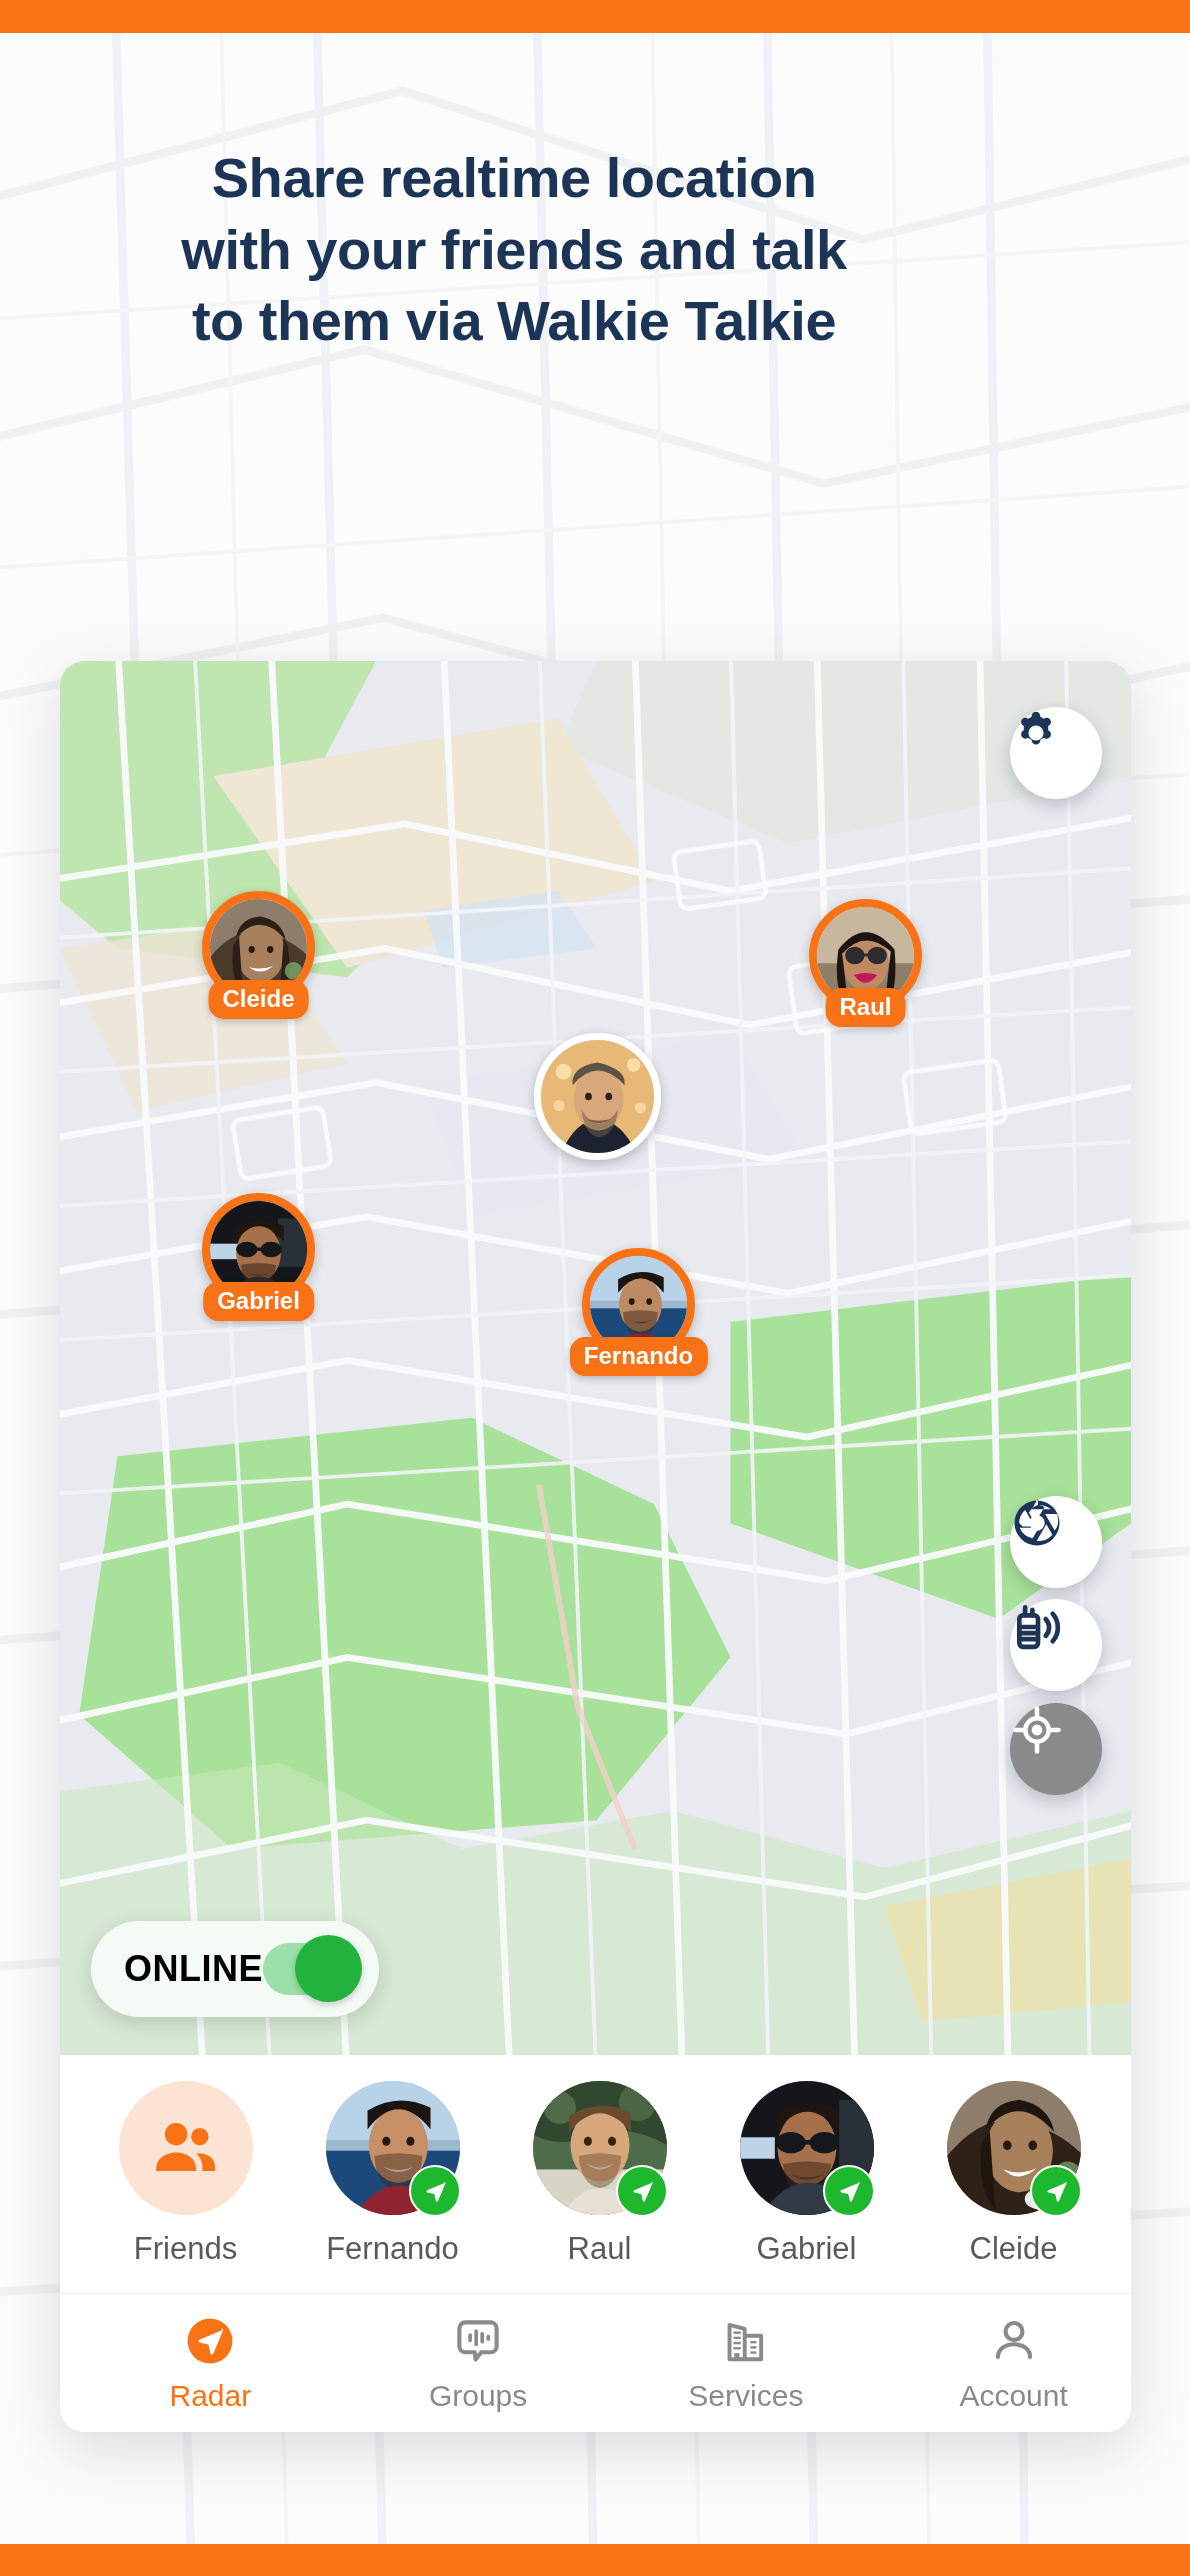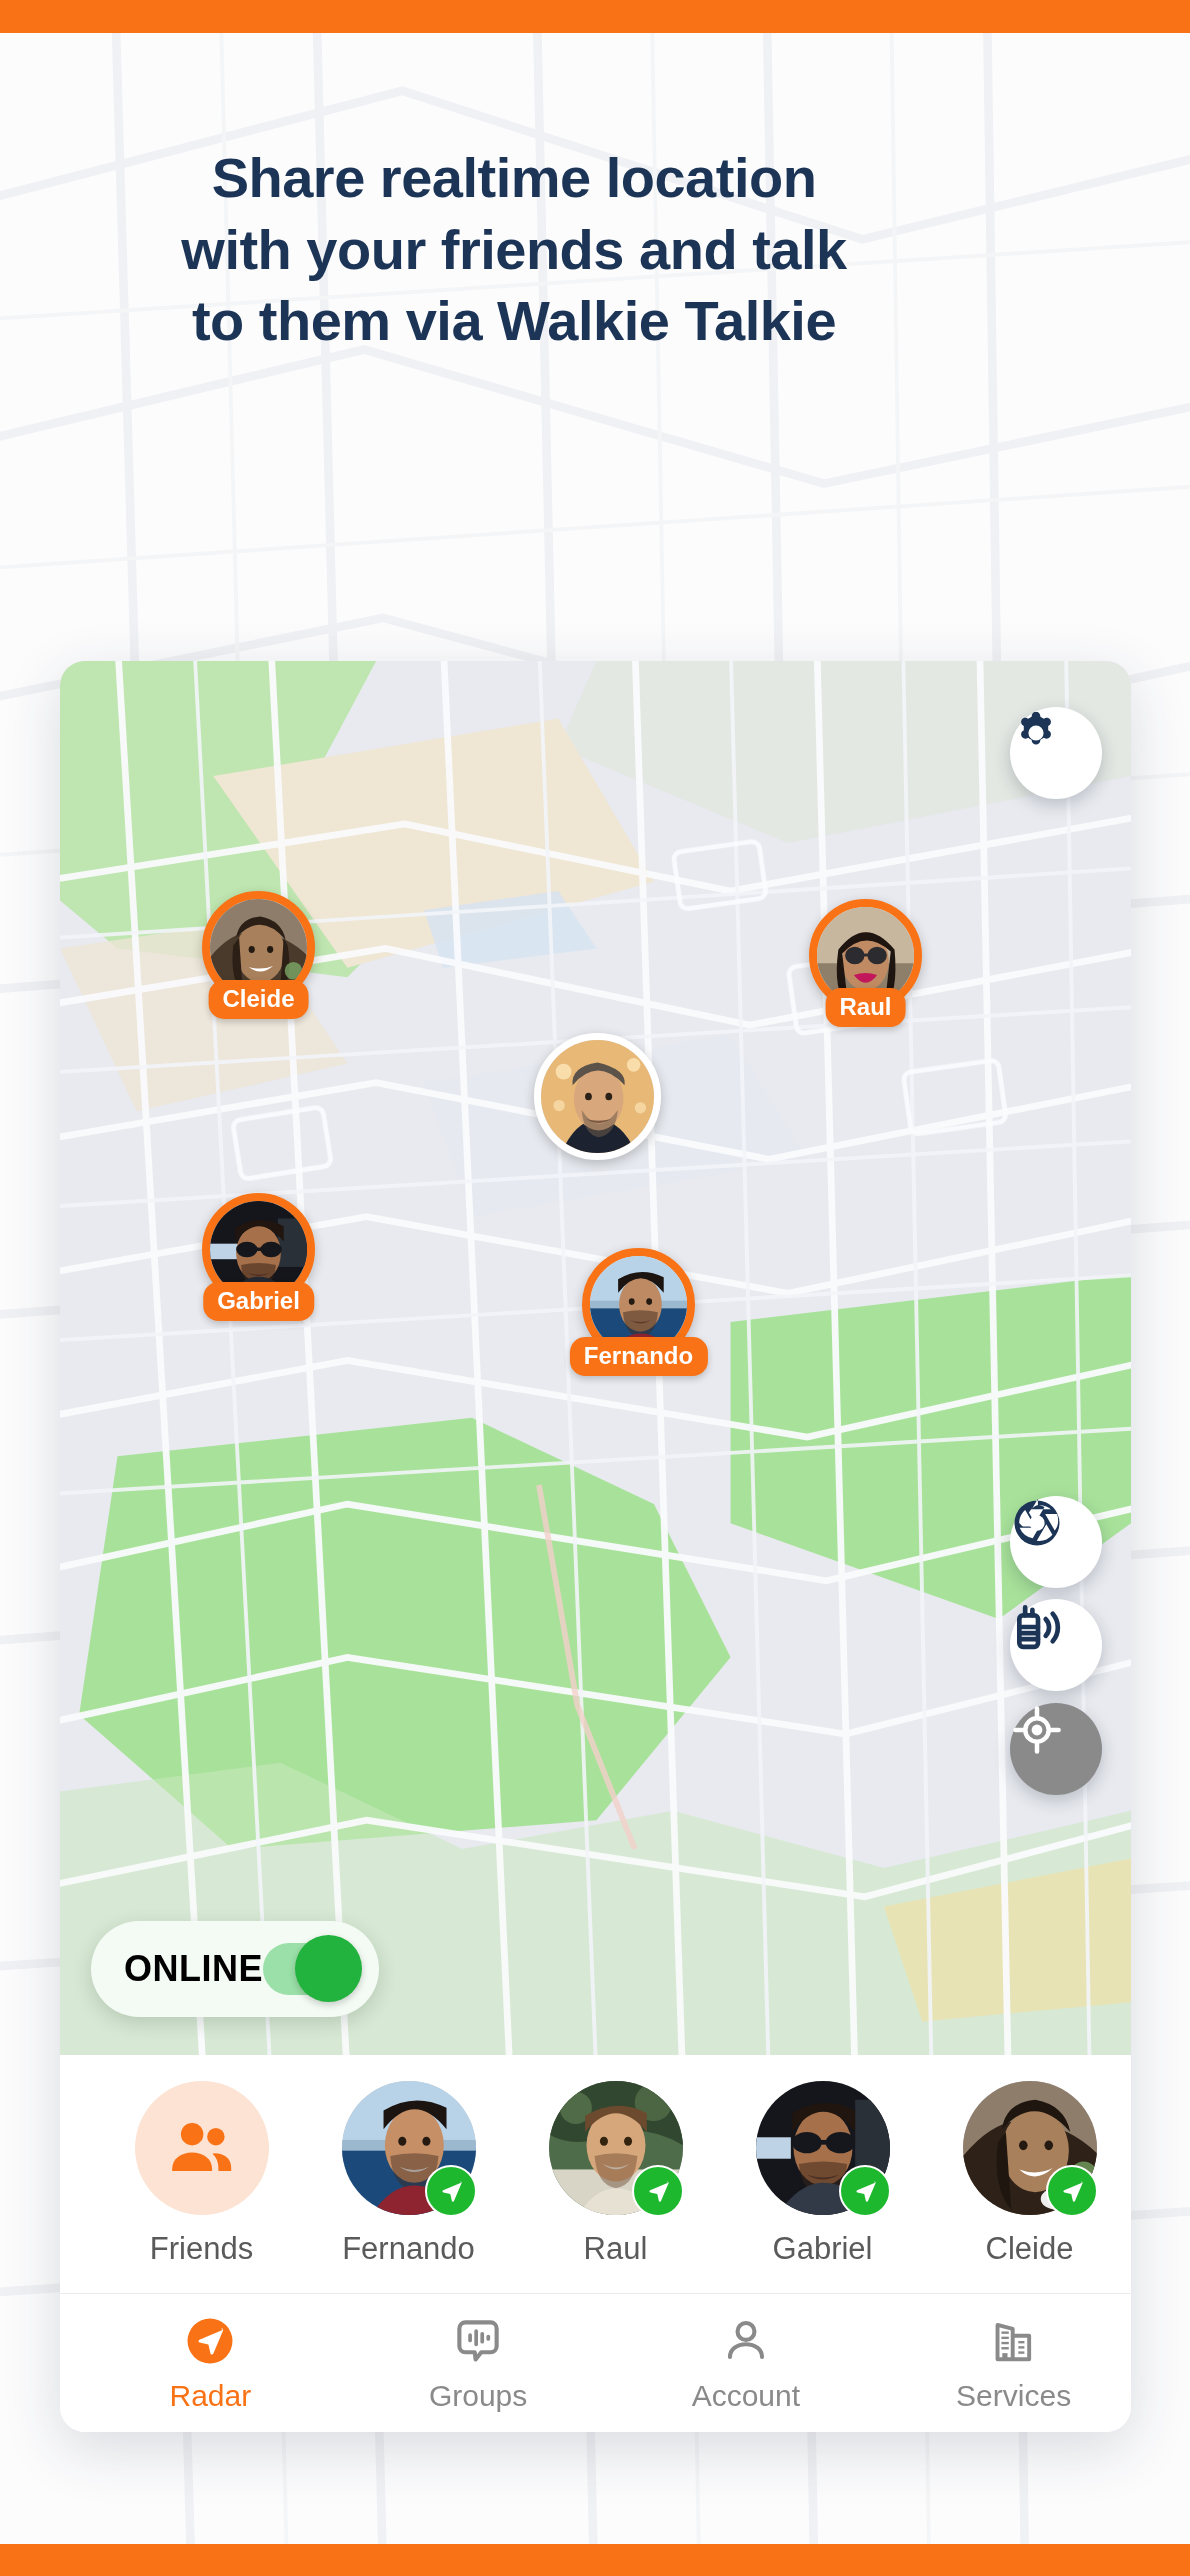--- a/index.html
+++ b/index.html
@@ -112,21 +112,21 @@
     background: #22B33E;
     box-shadow: 0 2.9px 7.7px rgba(0,0,0,0.2);
   }
 
   
   .friends-strip {
     position: absolute; top: 1394px; left: 0;
     width: 1071px; height: 238px;
     background: #ffffff;
     display: flex; align-items: center;
-    padding-left: 60px; gap: 44px;
+    padding-left: 44px; gap: 44px;
     overflow: hidden;
   }
   .friend { width: 163px; flex: 0 0 163px; text-align: center; position: relative; }
   .friend .av {
     width: 134px; height: 134px; border-radius: 50%;
     margin: 0 auto; position: relative; overflow: visible;
   }
   .friend .av .img {
     width: 134px; height: 134px; border-radius: 50%;
     overflow: hidden; background: #ccc; position: relative;
@@ -545,46 +545,46 @@
             <rect x="15.9" y="9.1" width="1.7" height="2.8" rx="0.85"></rect>
           </g>
         </svg>
       </div>
       <div class="lb">Groups</div>
     </div>
 
     <div class="nav-item">
       <div class="ico">
         <svg width="52" height="52" viewBox="0 0 24 24">
-          <g fill="none" stroke="#8A8A8A" stroke-width="1.9" stroke-linecap="round">
-            <circle cx="12" cy="7.6" r="3.9"></circle>
-            <path d="M4.6 19.4c0-3.6 3.3-5.9 7.4-5.9s7.4 2.3 7.4 5.9"></path>
-          </g>
-        </svg>
-      </div>
-      <div class="lb">Account</div>
-    </div>
-
-    <div class="nav-item">
-      <div class="ico">
-        <svg width="52" height="52" viewBox="0 0 24 24">
           <g fill="none" stroke="#8A8A8A" stroke-width="1.8" stroke-linejoin="round">
             <path d="M4.4 20.4V4.6l7 1.8v14H4.4Z"></path>
             <path d="M11.4 9.6h7.6v10.8h-7.6"></path>
           </g>
           <g fill="#8A8A8A">
             <rect x="6.2" y="7.6" width="3.4" height="1.1"></rect>
             <rect x="6.2" y="10" width="3.4" height="1.1"></rect>
             <rect x="6.2" y="12.4" width="3.4" height="1.1"></rect>
             <rect x="6.2" y="14.8" width="3.4" height="1.1"></rect>
             <rect x="14" y="12" width="2.8" height="1.1"></rect>
             <rect x="14" y="14.4" width="2.8" height="1.1"></rect>
             <rect x="14" y="16.8" width="2.8" height="1.1"></rect>
             <rect x="6.6" y="17.6" width="2.4" height="2.8"></rect>
           </g>
         </svg>
       </div>
       <div class="lb">Services</div>
     </div>
 
+    <div class="nav-item">
+      <div class="ico">
+        <svg width="52" height="52" viewBox="0 0 24 24">
+          <g fill="none" stroke="#8A8A8A" stroke-width="1.9" stroke-linecap="round">
+            <circle cx="12" cy="7.6" r="3.9"></circle>
+            <path d="M4.6 19.4c0-3.6 3.3-5.9 7.4-5.9s7.4 2.3 7.4 5.9"></path>
+          </g>
+        </svg>
+      </div>
+      <div class="lb">Account</div>
+    </div>
+
   </div>
 </div>
 
 
 </body></html>

